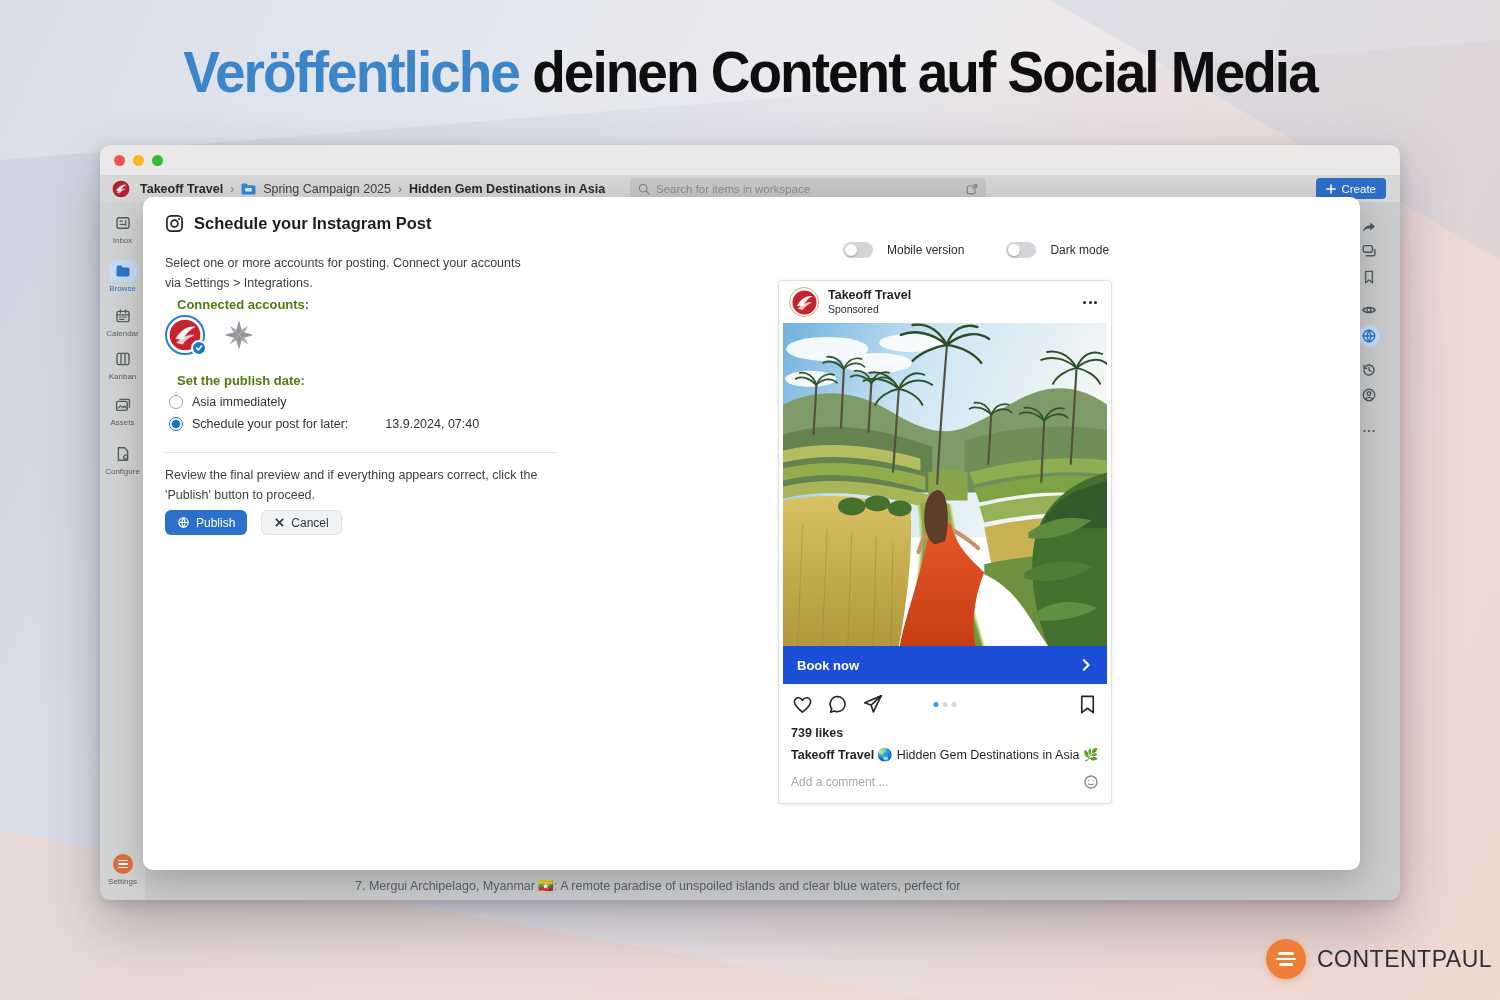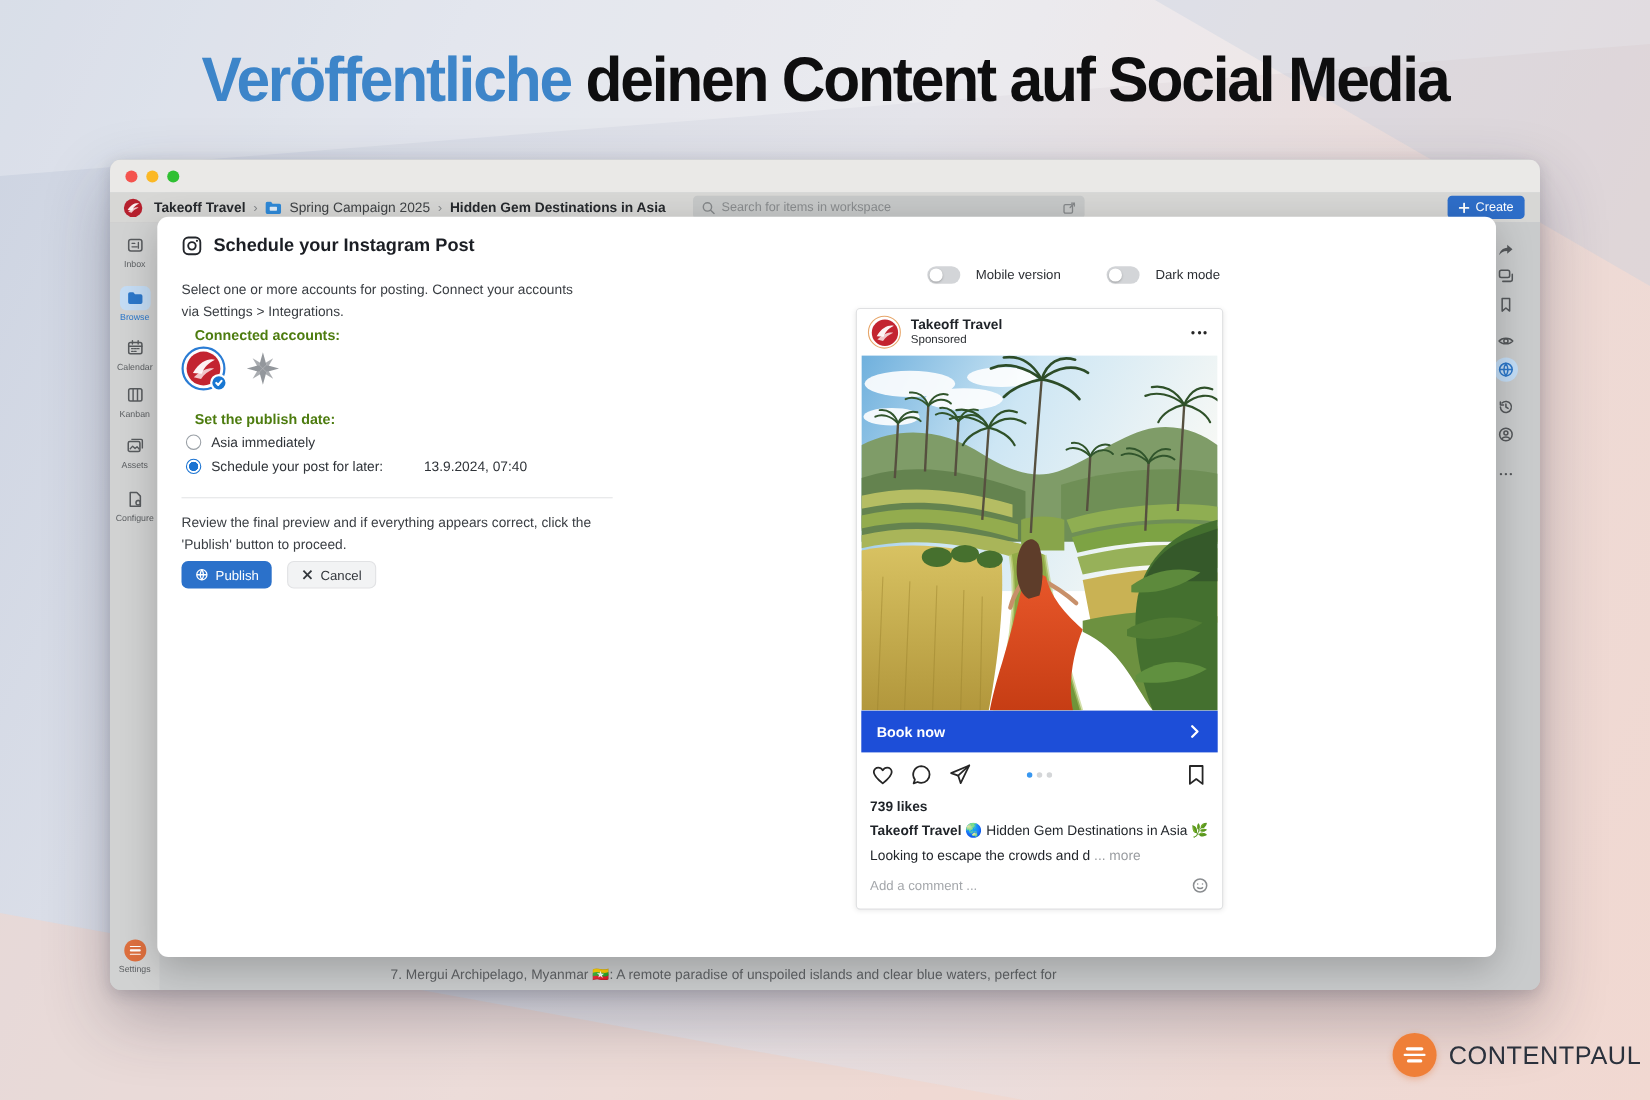--- a/index.html
+++ b/index.html
@@ -572,24 +572,20 @@
 
       <div class="ig-likes">739 likes</div>
 
       <div class="ig-caption">
         <span class="author">Takeoff Travel</span>
         <span>🌏</span>
         <span>Hidden Gem Destinations in Asia</span>
         <span>🌿</span>
       </div>
 
-      <div class="ig-preview">
-        <span>Looking to escape the crowds and d</span>
-        <span class="more">... more</span>
-      </div>
 
 
       <div class="ig-addcomment">
         <span>Add a comment ...</span>
         <svg viewBox="0 0 16 16">
           <circle cx="8" cy="8" r="6"></circle>
             <circle cx="5.8" cy="6.6" r="0.7" fill="#8a8d90" stroke="none"></circle>
           <circle cx="10.2" cy="6.6" r="0.7" fill="#8a8d90" stroke="none"></circle>
             <path d="M5.4 9.6 c1.2 1.6 4 1.6 5.2 0"></path>
         </svg>

